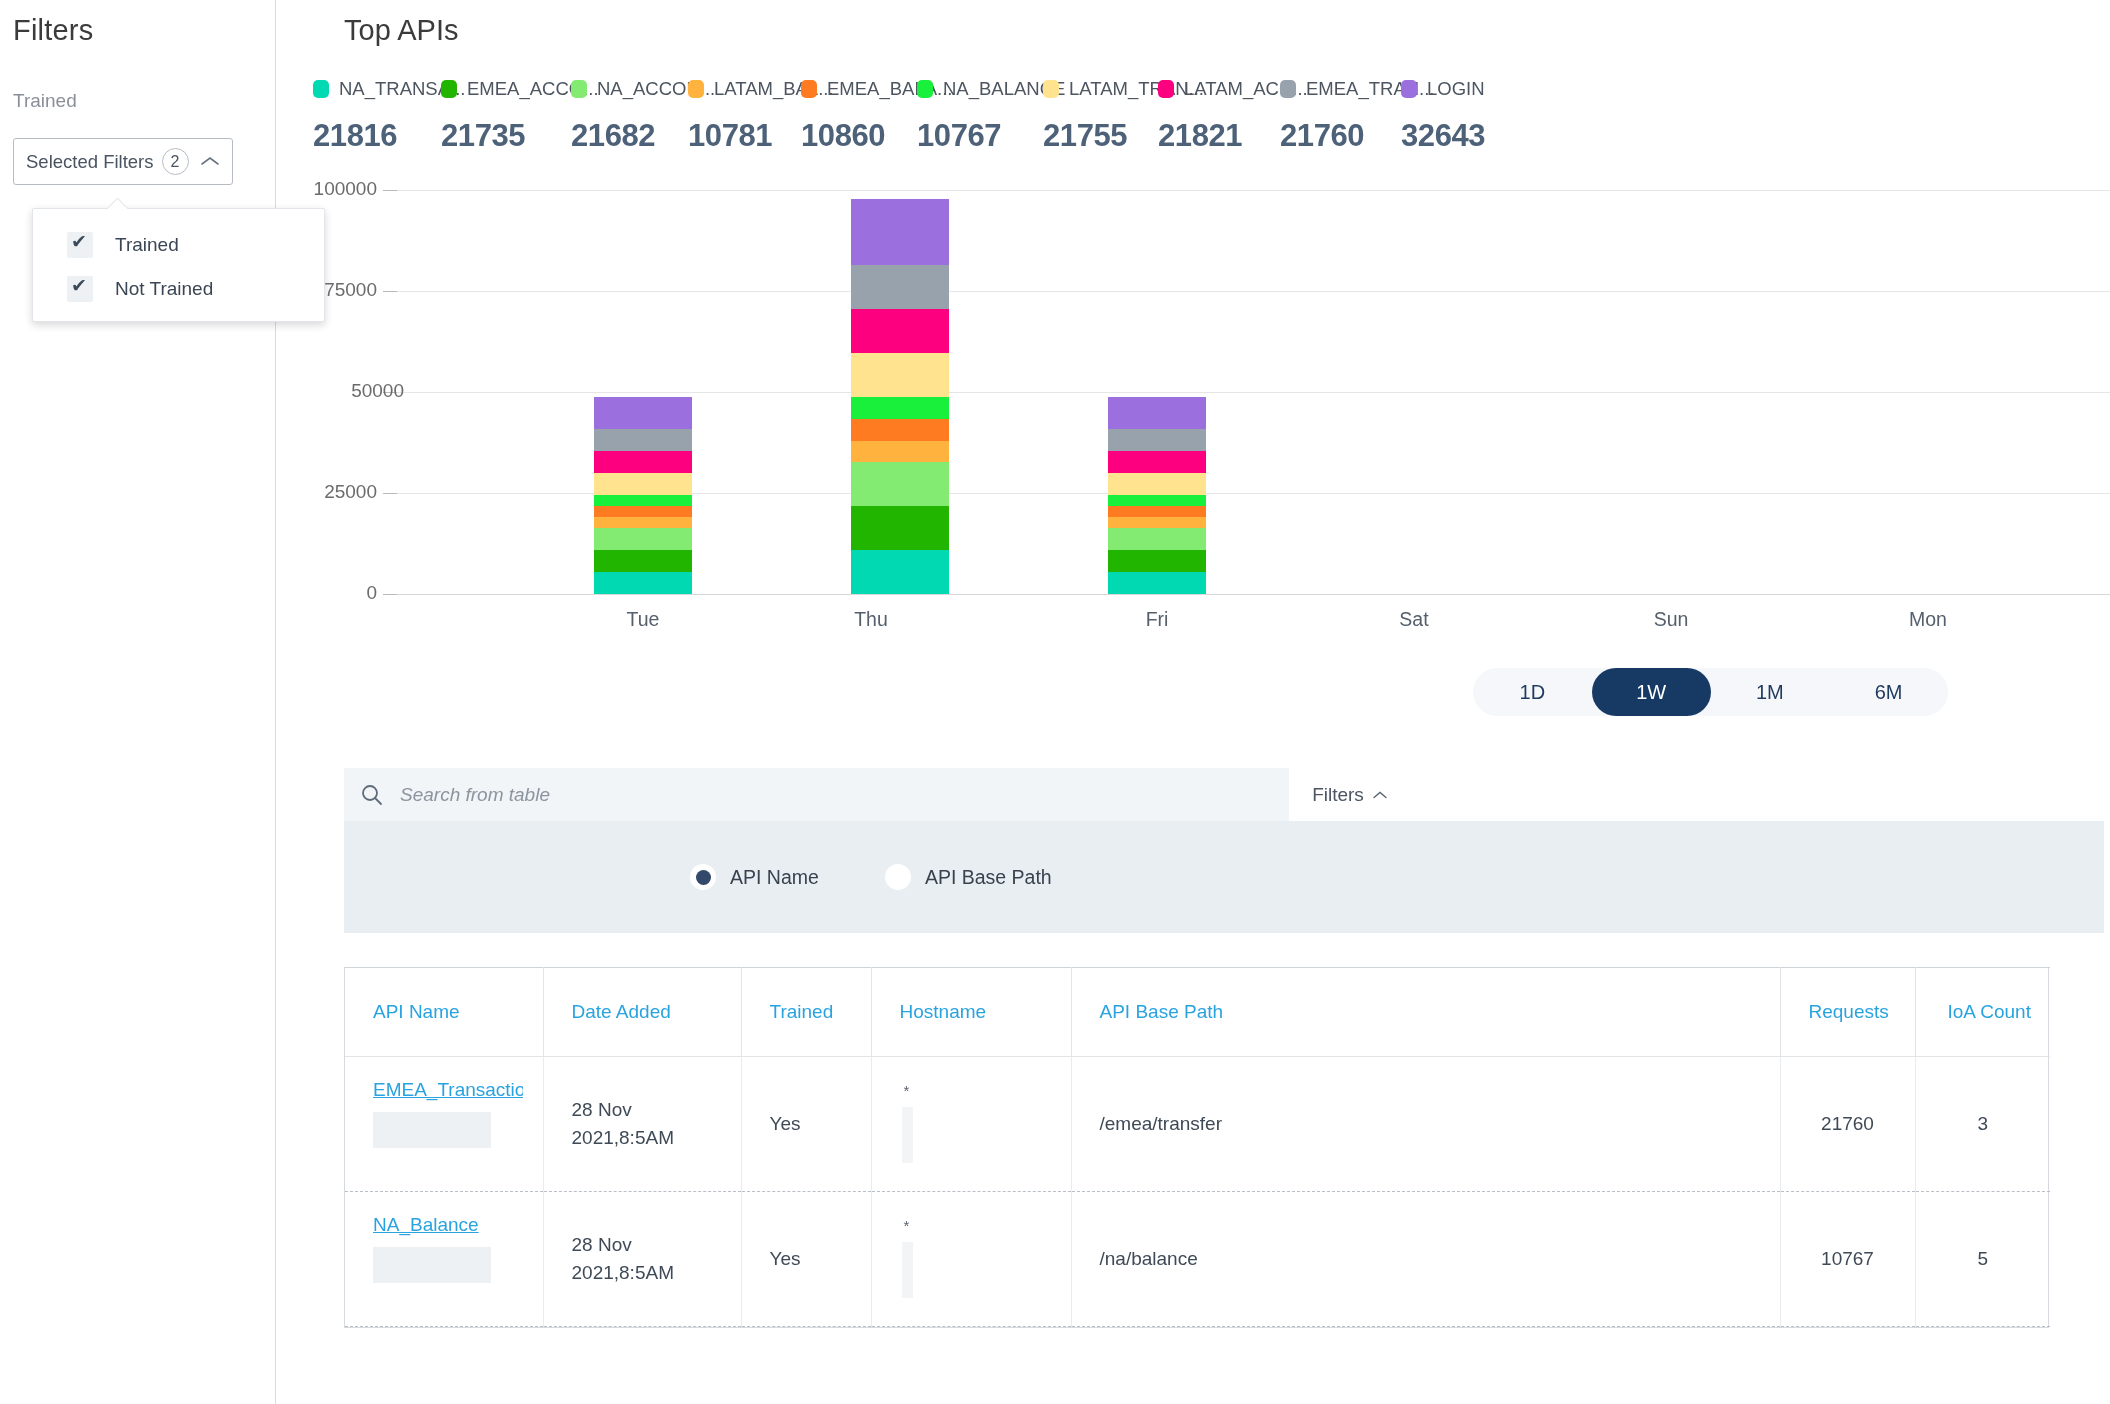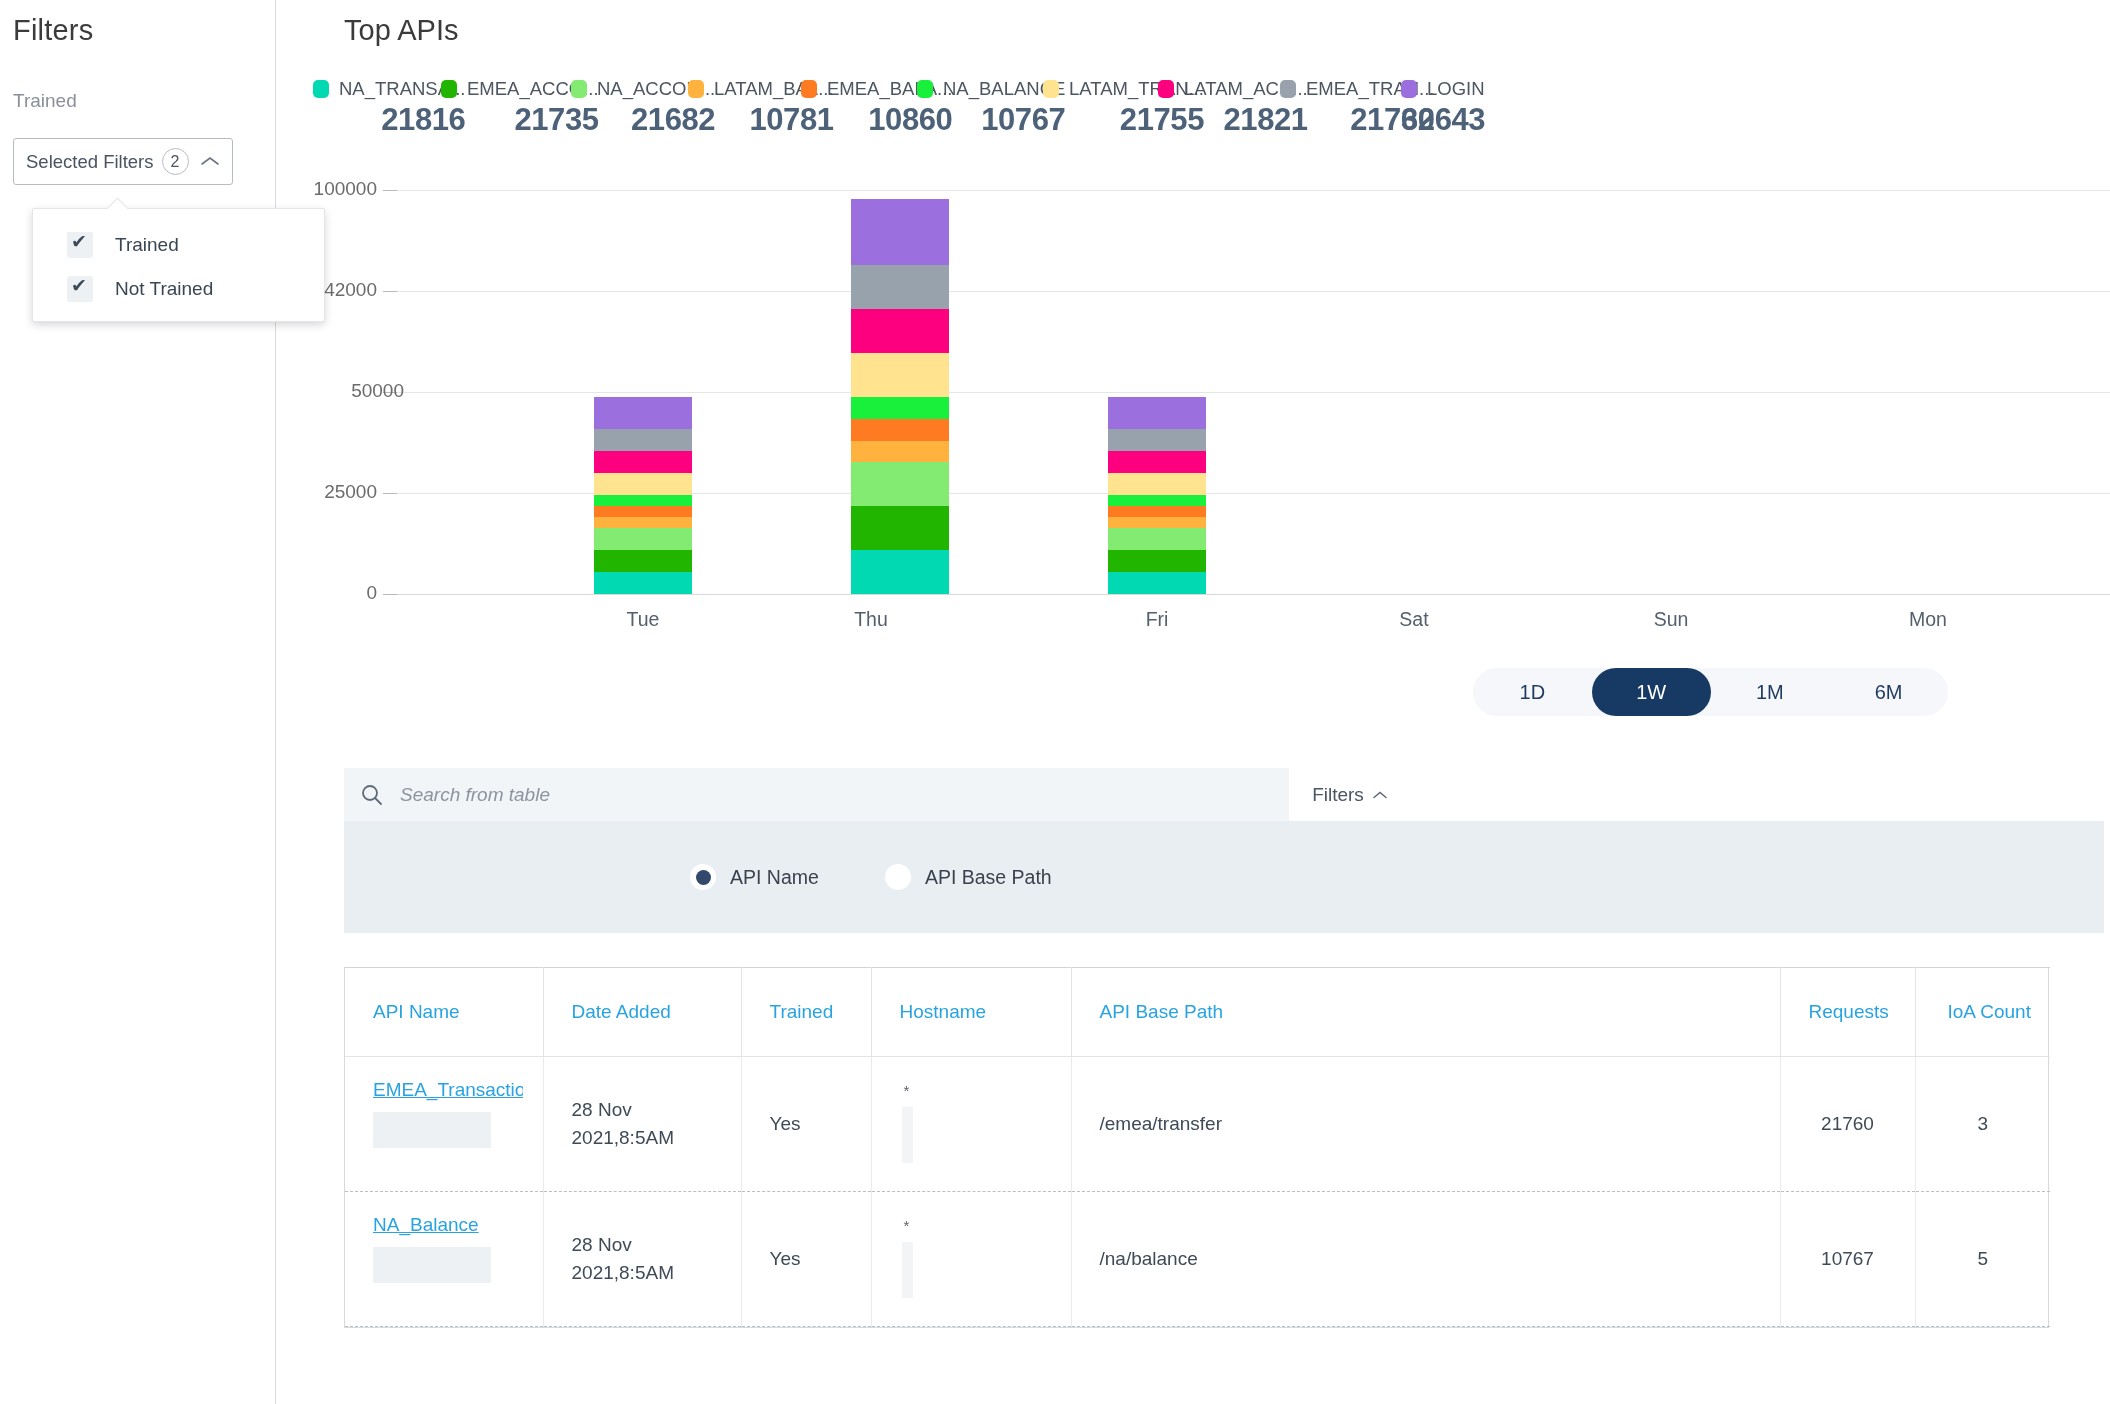--- a/index.html
+++ b/index.html
@@ -95,21 +95,21 @@
   }
   .legend-item { display: flex; flex-direction: column; align-items: flex-start; }
   .legend-top { display: flex; align-items: center; white-space: nowrap; }
   .legend-swatch {
     width: 16px; height: 18px; border-radius: 5px; flex: 0 0 auto;
   }
   .legend-name {
     margin-left: 10px; font-size: 18.5px; color: #4c5560;
   }
   .legend-value {
-    width: 100%; text-align: right; margin-top: 2px;
+    width: 100%; text-align: left; margin-top: 18px;
     font-size: 31px; font-weight: 600; color: #4d6179; letter-spacing: -.4px;
   }
 
   
   #chart-wrap { position: absolute; left: 0; top: 170px; width: 1833px; height: 460px; }
   .grid-line { position: absolute; left: 118px; right: 0; height: 1px; background: #e6e6e6; }
   .grid-line.axis0 { background: #d8d8d8; }
   .y-tick {
     position: absolute; left: 0; width: 100px; text-align: right;
     font-size: 19px; color: #6b6b6b;
@@ -308,21 +308,21 @@
           <div class="legend-value">32643</div>
         </div>
       </div>
 
     <div id="chart-wrap">
         <div class="grid-line" style="top: 20px;"></div>
         <div class="y-tick-dash" style="top: 20px;"></div>
         <div class="y-tick" style="top: 8px;">100000</div>
         <div class="grid-line" style="top: 121px;"></div>
         <div class="y-tick-dash" style="top: 121px;"></div>
-        <div class="y-tick" style="top: 109px;">42000</div>
+        <div class="y-tick" style="top: 109px;">75000</div>
         <div class="grid-line" style="top: 222px;"></div>
         <div class="y-tick-dash" style="top: 222px;"></div>
         <div class="y-tick" style="top: 210px; margin-left: 27px;">50000</div>
         <div class="grid-line" style="top: 323px;"></div>
         <div class="y-tick-dash" style="top: 323px;"></div>
         <div class="y-tick" style="top: 311px;">25000</div>
         <div class="grid-line axis0" style="top: 424px;"></div>
         <div class="y-tick-dash" style="top: 424px;"></div>
         <div class="y-tick" style="top: 412px;">0</div>
         <div class="bar" style="left: 317px; height: 201.596px; top: 222.404px; bottom: auto;">

